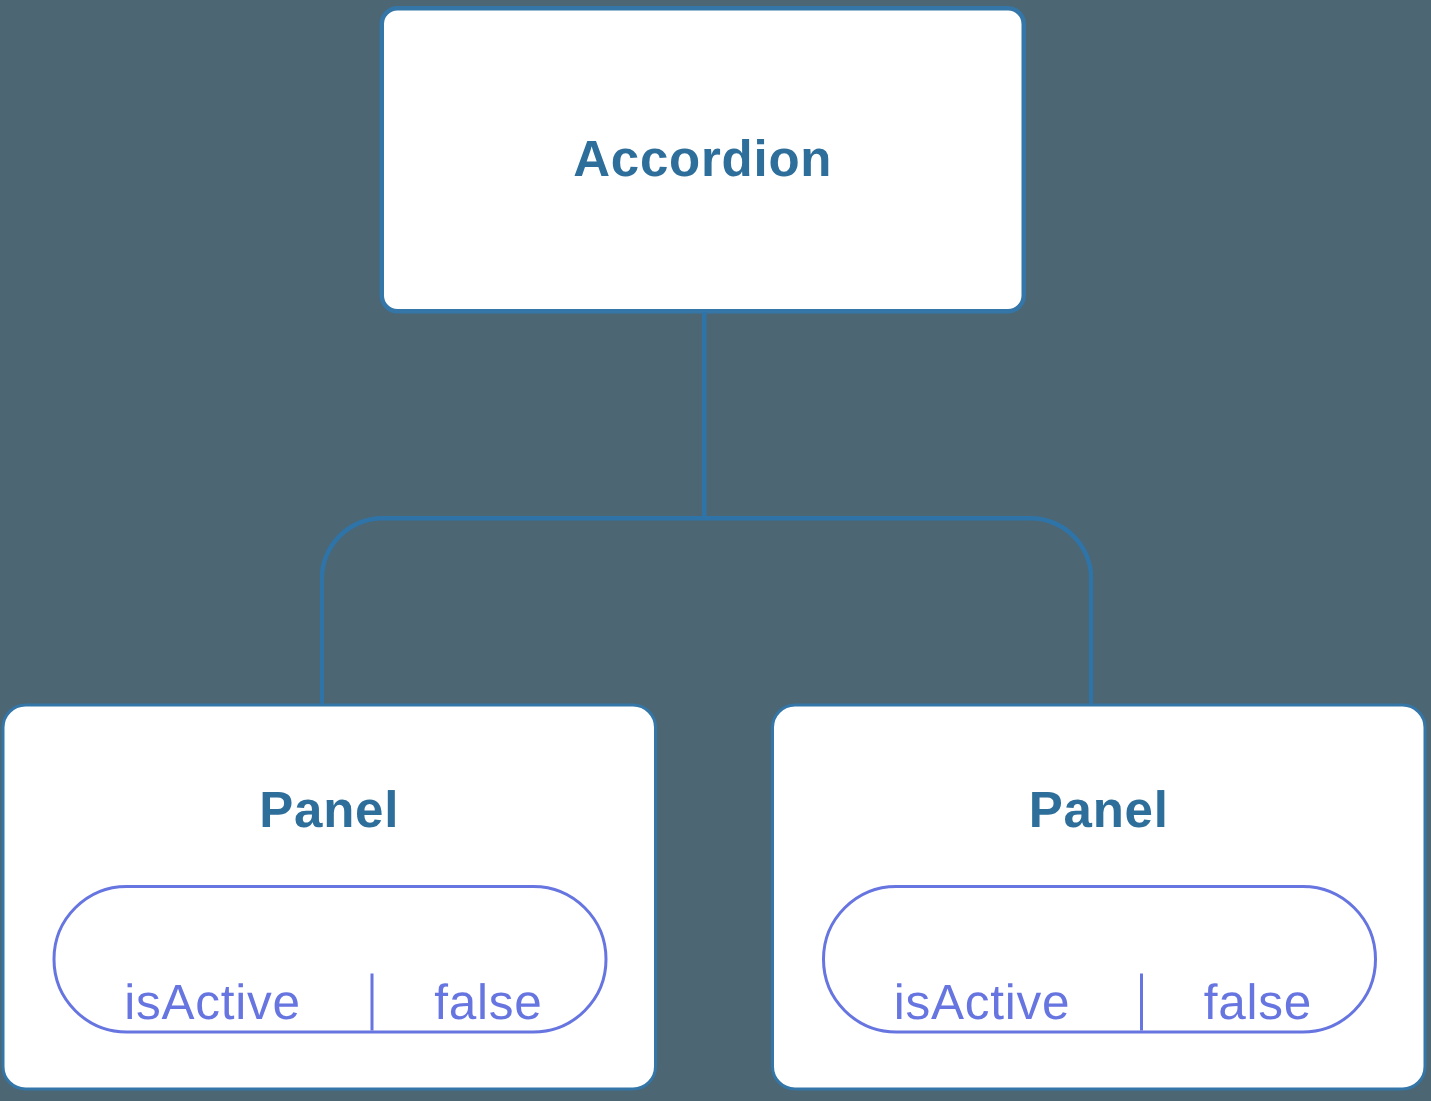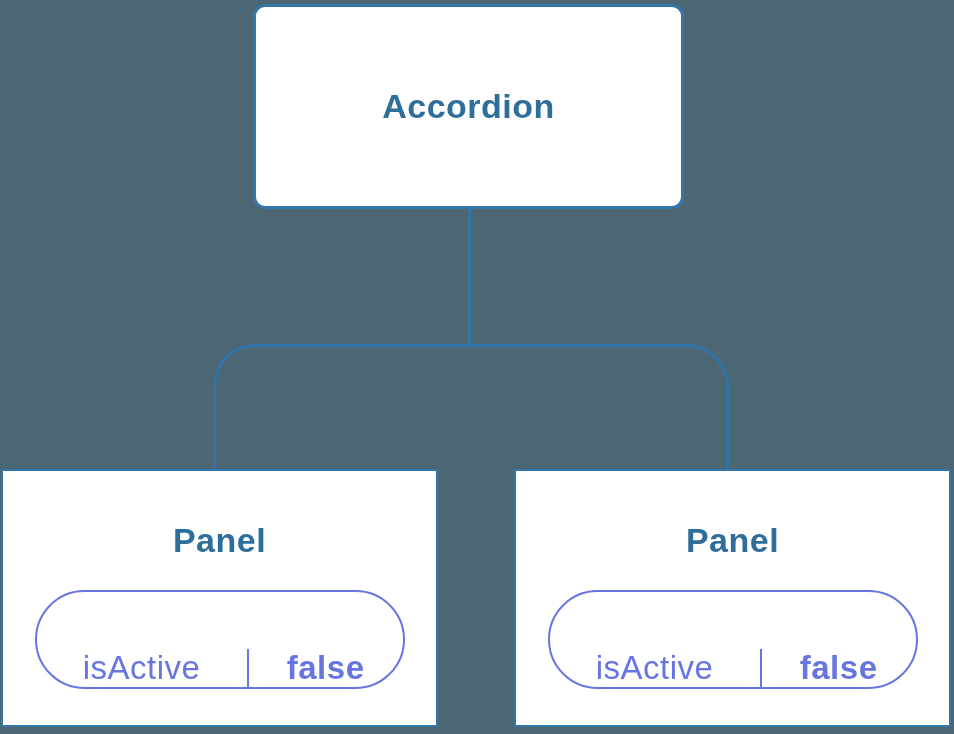--- a/index.html
+++ b/index.html
@@ -56,21 +56,21 @@
     width: 516px; height: 126px;
     border-top: 3px solid var(--connector);
     border-left: 3px solid var(--connector);
     border-right: 3px solid var(--connector);
     border-radius: 42px 42px 0 0;
   }
 
   
   .panel {
     border-width: 2px;
-    border-radius: 1px;
+    border-radius: 16px;
     width: 437px; height: 258px;
     top: 469px;
   }
   .panel-left  { left: 1px; }
   .panel-right { left: 514px; }
 
   .panel .node-label {
     position: absolute;
     top: 50px; left: 0;
     width: 100%;
@@ -95,21 +95,21 @@
     justify-content: center;
     color: var(--state-accent);
     font-size: 33px;
     font-weight: 400;
     letter-spacing: 0.5px;
   }
   .state-key {
     flex: 0 0 58%;
     border-right: 2px solid var(--state-accent);
   }
-  .state-value { flex: 1; font-weight: bold; }
+  .state-value { flex: 1; }
 </style>
 </head>
 <body>
 
 <div class="canvas">
 
   <div class="node accordion">
     <span class="node-label">Accordion</span>
   </div>
 

